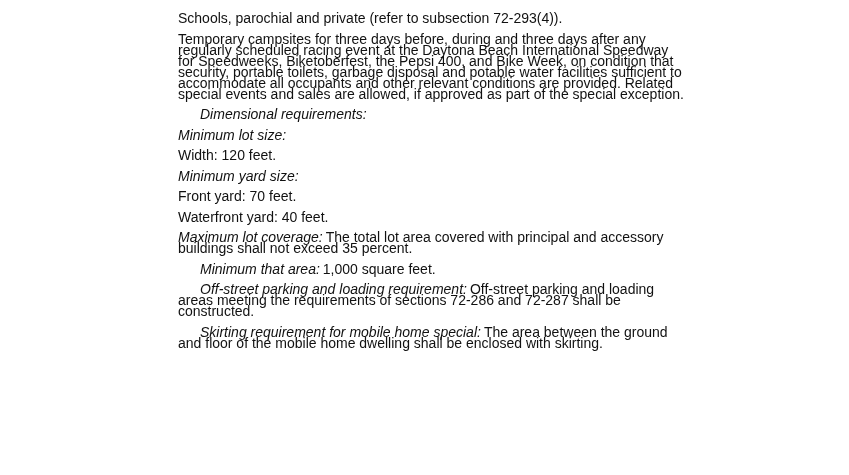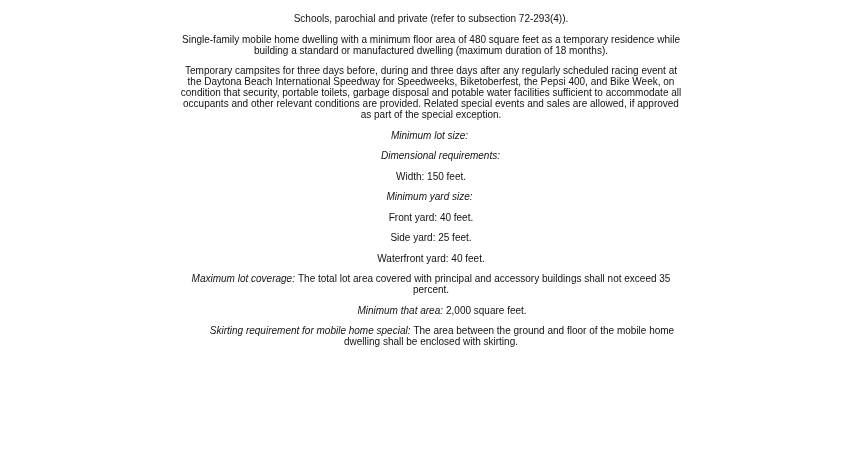--- a/index.html
+++ b/index.html
@@ -13,46 +13,44 @@
     font-family: "Liberation Sans", sans-serif;
     color: #111111;
   }
   .doc-column {
     position: absolute;
     left: 178px;
     top: 13px;
     width: 506px;
   }
   .para {
-    font-size: 10px;
+    font-size: 14px;
     line-height: 11px;
     margin: 0 0 9.5px 0;
     color: #111111;
-    text-align: center;
   }
   .para.indent {
     text-indent: 22px;
   }
   .para-lead {
     font-style: italic;
   }
   .para-lead:not(:empty) {
     margin-right: 3px;
   }
 </style>
 </head>
 <body>
 
 <div class="doc-column">
   <p class="para"><span class="para-lead"></span><span class="para-text">Schools, parochial and private (refer to subsection 72-293(4)).</span></p>
-  <p class="para"><span class="para-lead"></span><span class="para-text">Single-family mobile home dwelling with a minimum floor area of 480 square feet as a temporary residence while building a standard or manufactured dwelling (maximum duration of 18 months).</span></p>
   <p class="para"><span class="para-lead"></span><span class="para-text">Temporary campsites for three days before, during and three days after any regularly scheduled racing event at the Daytona Beach International Speedway for Speedweeks, Biketoberfest, the Pepsi 400, and Bike Week, on condition that security, portable toilets, garbage disposal and potable water facilities sufficient to accommodate all occupants and other relevant conditions are provided. Related special events and sales are allowed, if approved as part of the special exception.</span></p>
+  <p class="para indent"><span class="para-lead">Dimensional requirements:</span><span class="para-text"></span></p>
   <p class="para"><span class="para-lead">Minimum lot size:</span><span class="para-text"></span></p>
-  <p class="para indent"><span class="para-lead">Dimensional requirements:</span><span class="para-text"></span></p>
-  <p class="para"><span class="para-lead"></span><span class="para-text">Width: 150 feet.</span></p>
+  <p class="para"><span class="para-lead"></span><span class="para-text">Width: 120 feet.</span></p>
   <p class="para"><span class="para-lead">Minimum yard size:</span><span class="para-text"></span></p>
-  <p class="para"><span class="para-lead"></span><span class="para-text">Front yard: 40 feet.</span></p>
-  <p class="para"><span class="para-lead"></span><span class="para-text">Side yard: 25 feet.</span></p>
+  <p class="para"><span class="para-lead"></span><span class="para-text">Front yard: 70 feet.</span></p>
   <p class="para"><span class="para-lead"></span><span class="para-text">Waterfront yard: 40 feet.</span></p>
   <p class="para"><span class="para-lead">Maximum lot coverage:</span><span class="para-text">The total lot area covered with principal and accessory buildings shall not exceed 35 percent.</span></p>
-  <p class="para indent"><span class="para-lead">Minimum that area:</span><span class="para-text">2,000 square feet.</span></p>
+  <p class="para indent"><span class="para-lead">Minimum that area:</span><span class="para-text">1,000 square feet.</span></p>
+  <p class="para indent"><span class="para-lead">Off-street parking and loading requirement:</span><span class="para-text">Off-street parking and loading areas meeting the requirements of sections 72-286 and 72-287 shall be constructed.</span></p>
   <p class="para indent"><span class="para-lead">Skirting requirement for mobile home special:</span><span class="para-text">The area between the ground and floor of the mobile home dwelling shall be enclosed with skirting.</span></p>
 </div>
 
 </body></html>

